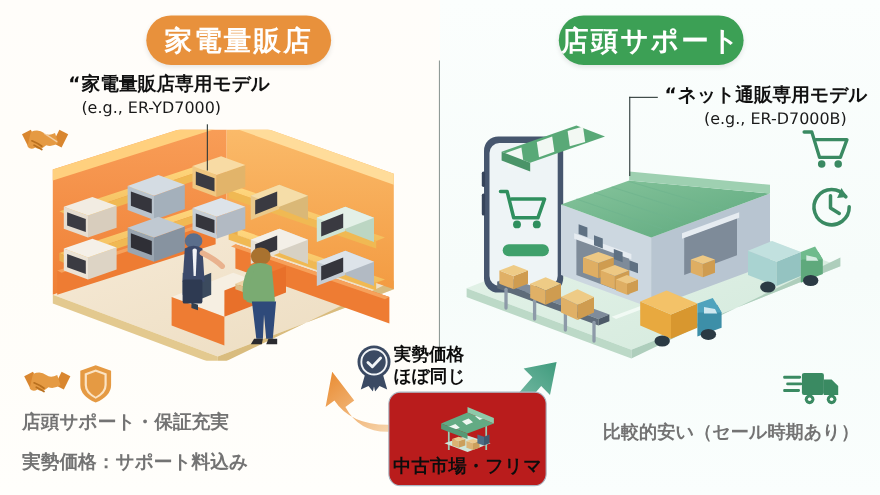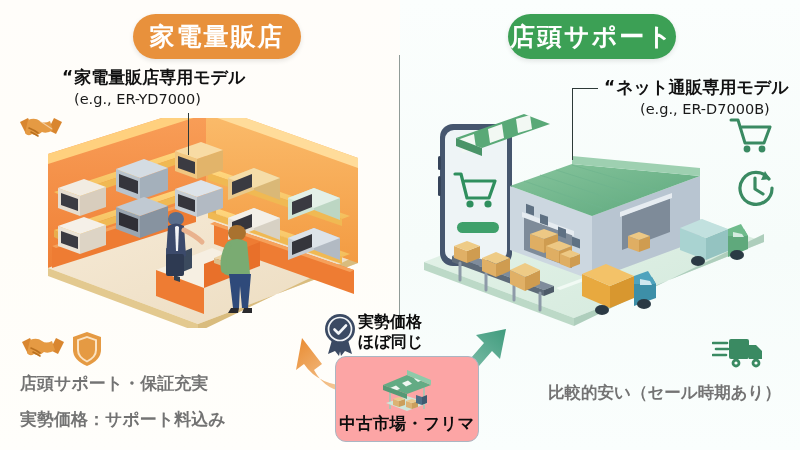--- a/index.html
+++ b/index.html
@@ -65,22 +65,22 @@
   .feat-l2{left:20px;top:408px;font-size:17px;}
   .feat-r1{left:548px;top:382px;font-size:16.5px;}
   .feat-r2{left:523px;top:410px;font-size:16.5px;}
 
   
   .badge-wrap{position:absolute;left:322px;top:312px;}
   .badge-txt{position:absolute;left:358px;top:312px;font-size:16px;font-weight:bold;line-height:1.24;color:#0c0c0c;white-space:nowrap;}
 
   
   .market-box{
-    position:absolute;left:335px;top:356px;width:142px;height:84px;
-    border:1.6px solid #aab6c2;border-radius:11px;background:#fca5a5;text-decoration:underline;
+    position:absolute;left:353px;top:356px;width:142px;height:84px;
+    border:1.6px solid #aab6c2;border-radius:11px;background:#b91c1c;text-decoration:underline;
   }
   .market-label{
     position:absolute;left:0;right:0;bottom:6px;text-align:center;
     font-size:16.5px;font-weight:bold;color:#0d0d0d;letter-spacing:.3px;
   }
   .market-icon{position:absolute;left:50%;top:6px;transform:translateX(-50%);}
 
   
   .arrow-l{position:absolute;left:292px;top:330px;}
   .arrow-r{position:absolute;left:436px;top:325px;}

